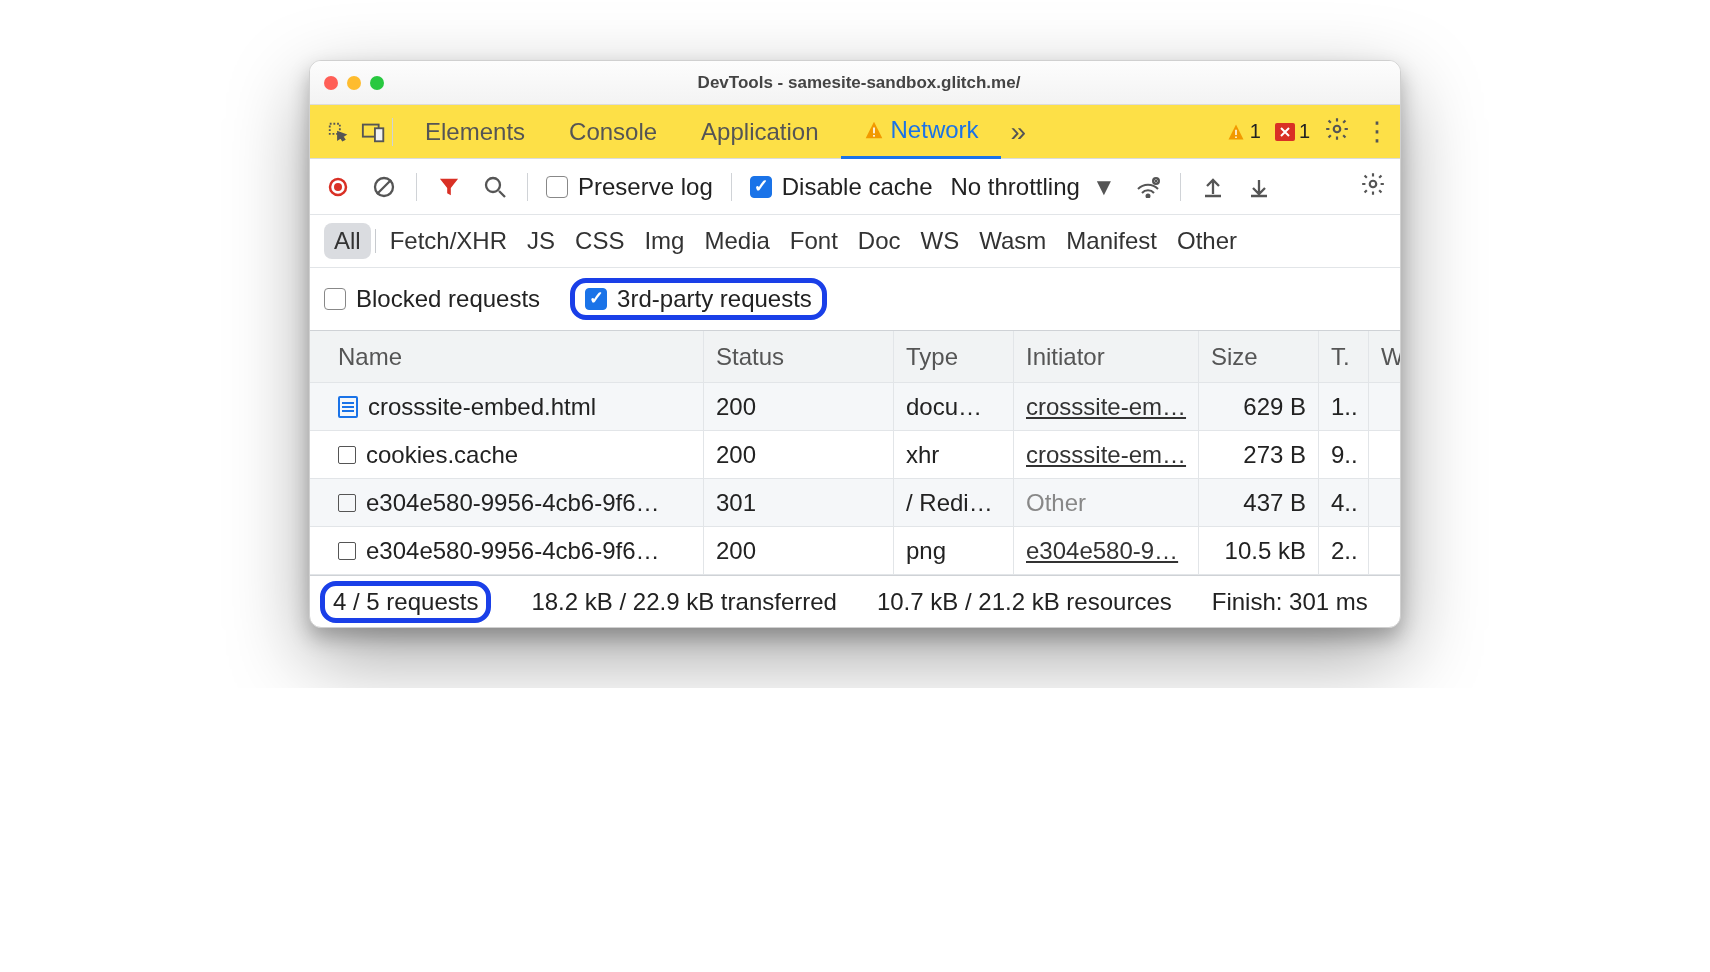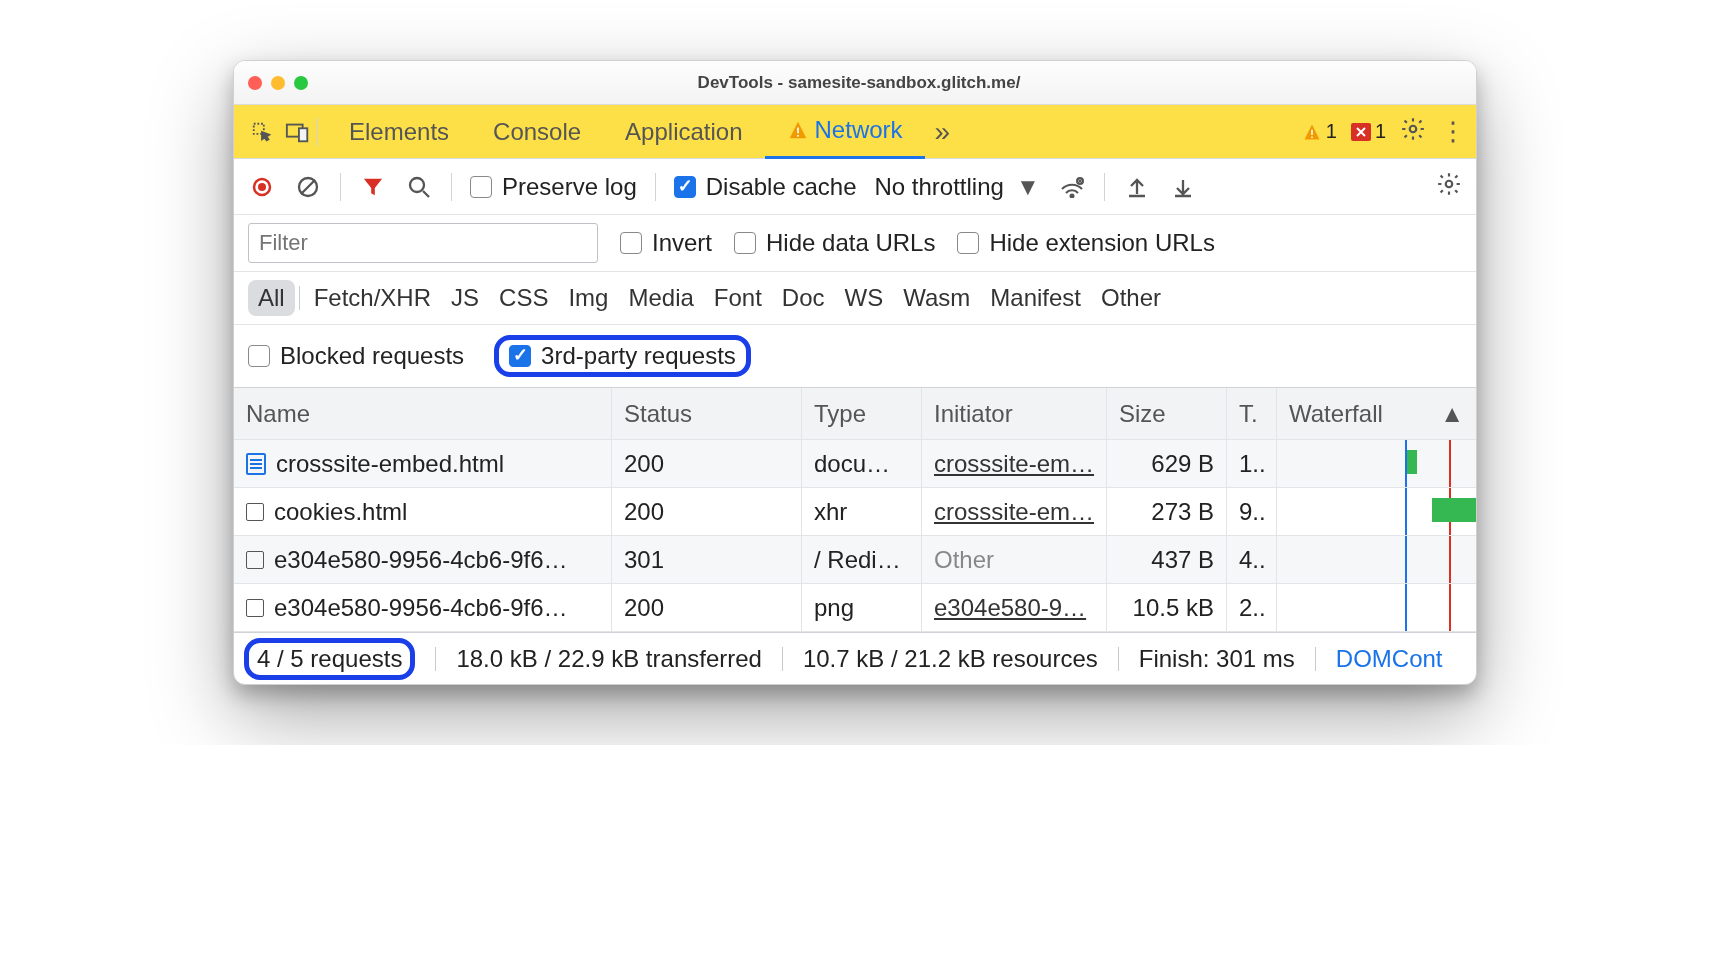--- a/index.html
+++ b/index.html
@@ -1,18 +1,18 @@
 <!DOCTYPE html>
 <html><head>
 <meta charset="utf-8">
 <style>
   * { box-sizing: border-box; margin: 0; padding: 0; font-family: -apple-system, "Helvetica Neue", Arial, sans-serif; }
   body { background: #fff; padding: 60px; font-size: 24px; color: #222; }
   .window {
-    width: 1244px;
+    width: 1092px;
     margin: 0 auto;
     border: 1px solid #d0d0d0;
     border-radius: 12px;
     overflow: hidden;
     background: #fff;
     box-shadow: 0 30px 80px rgba(0,0,0,0.35), 0 10px 20px rgba(0,0,0,0.25);
   }
   
   .titlebar { display:flex; align-items:center; height:44px; background: linear-gradient(#fdfdfd,#f3f3f3); padding:0 14px; border-bottom:1px solid #dcdcdc;}
   .traffic { display:flex; gap:9px; }
@@ -44,21 +44,21 @@
   .filterrow input.filter{width:350px;height:40px;border:1px solid #bfc2c6;border-radius:3px;padding:0 10px;font-size:22px;}
   
   .catrow{padding:8px 14px;border-bottom:1px solid #e2e5e8;display:flex;align-items:center;gap:0;flex-wrap:wrap;}
   .cat{padding:4px 10px;border-radius:8px;color:#333;font-size:24px;cursor:pointer;}
   .cat.sel{background:#dadce0;}
   .catrow .sepbar{width:1px;height:24px;background:#c7cace;margin:0 4px;}
   
   .blockedrow{padding:10px 14px;border-bottom:1px solid #cfd2d6;display:flex;align-items:center;gap:30px;}
   .hl{border:5px solid #1a3fe8;border-radius:16px;padding:2px 10px;}
   
-  .thead,.trow{display:flex;align-items:flex-end;border-bottom:1px solid #e2e5e8;height:48px;}
+  .thead,.trow{display:flex;align-items:flex-end;border-bottom:1px solid #e2e5e8;height:48px;padding-left:16px;}
   .thead{background:#f1f3f4;font-weight:400;height:52px;color:#555;}
   .col{padding:0 12px;border-right:1px solid #e2e5e8;height:100%;display:flex;align-items:center;overflow:hidden;white-space:nowrap;text-overflow:ellipsis;}
   .col.name{width:378px;gap:10px;}
   .col.stat{width:190px;}
   .col.type{width:120px;}
   .col.init{width:185px;}
   .col.size{width:120px;justify-content:flex-end;}
   .col.time{width:50px;}
   .col.wf{flex:1;position:relative;border-right:none;}
   .thead .col.wf{gap:6px;}
@@ -205,35 +205,20 @@
           <path d="M11 4v14M5 12l6 6 6-6M3 20h16"></path>
         </svg>
       </div>
     <div class="spacer"></div>
     <div><svg width="26" height="26" viewBox="0 0 24 24" fill="none" stroke="#555" stroke-width="2">
           <circle cx="12" cy="12" r="3"></circle>
           <path d="M12 2v3M12 19v3M4.2 4.2l2.1 2.1M17.7 17.7l2.1 2.1M2 12h3M19 12h3M4.2 19.8l2.1-2.1M17.7 6.3l2.1-2.1"></path>
         </svg></div>
   </div>
 
-  <div class="filterrow">
-    <input class="filter" placeholder="Filter" style="">
-    <div class="cbx">
-        <input type="checkbox" style="">
-        <span>Invert</span>
-      </div>
-    <div class="cbx">
-        <input type="checkbox" style="">
-        <span>Hide data URLs</span>
-      </div>
-    <div class="cbx">
-        <input type="checkbox" style="">
-        <span>Hide extension URLs</span>
-      </div>
-  </div>
 
   <div class="catrow">
     <div class="cat sel">All</div>
     <div class="sepbar"></div>
     <div class="cat">Fetch/XHR</div>
     <div class="cat">JS</div>
     <div class="cat">CSS</div>
     <div class="cat">Img</div>
     <div class="cat">Media</div>
     <div class="cat">Font</div>
@@ -287,21 +272,21 @@
         <div class="col time">1..</div>
         <div class="col wf">
           <div class="wfline" style="left:128px;background:#1a73e8;"></div>
           <div class="wfline" style="left:172px;background:#d93025;"></div>
           <div class="wfbar" style="left:130px;width:10px;"></div>
         </div>
       </div>
       <div class="trow">
         <div class="col name">
           <span class="sqicon"></span>
-          <span>cookies.html</span>
+          <span>cookies.cache</span>
         </div>
         <div class="col stat">200</div>
         <div class="col type">xhr</div>
         <div class="col init">
           <span class="initlink">crosssite-em…</span>
         </div>
         <div class="col size">273 B</div>
         <div class="col time">9..</div>
         <div class="col wf">
           <div class="wfline" style="left:128px;background:#1a73e8;"></div>
@@ -343,21 +328,21 @@
           <div class="wfline" style="left:128px;background:#1a73e8;"></div>
           <div class="wfline" style="left:172px;background:#d93025;"></div>
           <div class="wfbar" style="left:245px;width:14px;"></div>
         </div>
       </div>
     </div>
 
   <div class="statusbar">
     <span class="hl2">4 / 5 requests</span>
     <span class="sep"></span>
-    <span>18.0 kB / 22.9 kB transferred</span>
+    <span>18.2 kB / 22.9 kB transferred</span>
     <span class="sep"></span>
     <span>10.7 kB / 21.2 kB resources</span>
     <span class="sep"></span>
     <span>Finish: 301 ms</span>
     <span class="sep"></span>
     <span class="domc">DOMCont</span>
   </div>
 
 </div>
 

